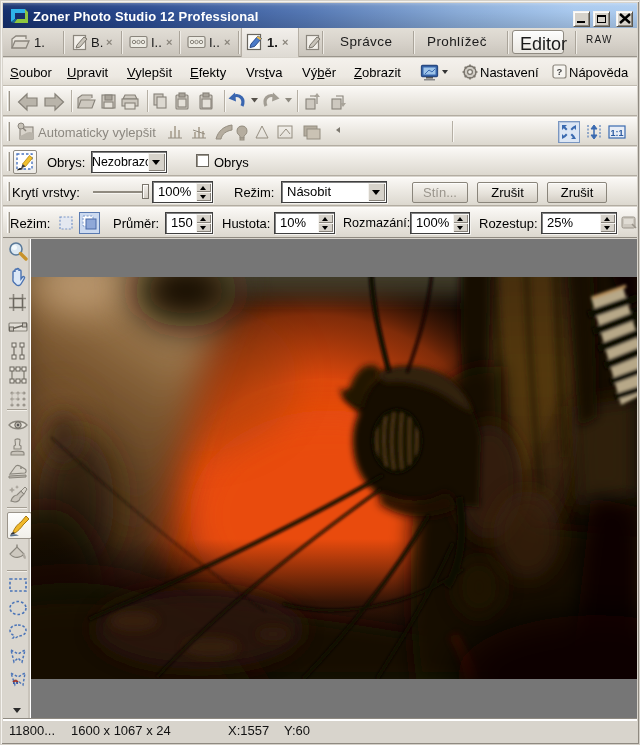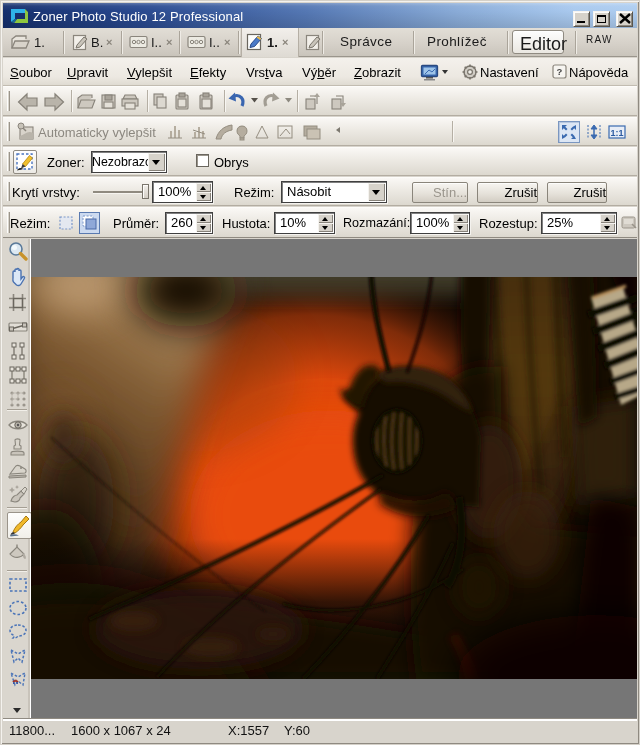--- a/index.html
+++ b/index.html
@@ -9,21 +9,21 @@
 
 
 #frame { position:absolute; inset:0; background:#d8d4cc;
   box-shadow: inset 0 0 0 1px #d4d0c8, inset 1px 1px 0 1px #f4f2ee, inset -1px -1px 0 1px #8f8a81; }
 
 
 #titlebar { position:absolute; left:3px; top:3px; width:634px; height:25px;
   background:linear-gradient(to right,#152f6d 0%, #2a4a90 22%, #5578b4 48%, #8aacd8 72%, #a9c9ee 90%, #aecdf0 100%); }
 #titlebar .hl { position:absolute; left:0; top:0; width:100%; height:100%;
   background:linear-gradient(to bottom, rgba(255,255,255,0.25) 0, rgba(255,255,255,0.06) 3px, rgba(0,0,0,0) 8px, rgba(0,0,0,0.12) 100%); }
-#title-text { position:absolute; left:30px; top:6px; font-size:13px; font-weight:normal; color:#fff; letter-spacing:0.15px; }
+#title-text { position:absolute; left:30px; top:6px; font-size:13px; font-weight:bold; color:#fff; letter-spacing:0.15px; }
 .winbtn { position:absolute; top:8px; width:17px; height:16px; background:#d6d2ca;
   border-top:1px solid #f6f4f0; border-left:1px solid #f6f4f0; border-right:1px solid #58544c; border-bottom:1px solid #58544c;
   box-shadow: inset 1px 1px 0 #fdfcfa, inset -1px -1px 0 #8c8880; }
 
 
 #tabbar { position:absolute; left:3px; top:28px; width:634px; height:29px;
   background:linear-gradient(to bottom,#e2ded6 0%,#d6d1c9 55%,#c9c4bb 100%);
   border-bottom:1px solid #9a958c; }
 .tabsep { position:absolute; top:3px; height:23px; width:1px; background:#aaa49a; box-shadow:1px 0 0 #efece6; }
 .tablabel { font-size:13px; color:#1a1a1a; }
@@ -60,21 +60,21 @@
 .spin .up { top:0; } .spin .dn { bottom:0; }
 .arr-u { position:absolute; left:4px; top:3px; width:0; height:0; border-left:3px solid transparent; border-right:3px solid transparent; border-bottom:4px solid #000; }
 .arr-d { position:absolute; left:4px; top:3px; width:0; height:0; border-left:3px solid transparent; border-right:3px solid transparent; border-top:4px solid #000; }
 .combo-btn { position:absolute; right:1px; top:1px; bottom:1px; width:17px; background:#d6d2ca;
   box-shadow: inset 1px 1px 0 #f5f3ef, inset -1px -1px 0 #87827a; }
 .combo-btn .tri { position:absolute; left:4px; top:7px; width:0; height:0;
   border-left:4px solid transparent; border-right:4px solid transparent; border-top:5px solid #000; }
 
 
 .pbtn { position:absolute; height:21px; background:linear-gradient(to bottom,#f7f5f1 0%,#e4e0d8 60%,#d2cdc3 100%);
-  border:1px solid #8a857b; border-radius:2px; text-align:right; font-size:13px; line-height:19px; color:#000;
+  border:1px solid #8a857b; border-radius:2px; text-align:center; font-size:13px; line-height:19px; color:#000;
   box-shadow: inset 0 1px 0 #fdfdfc; }
 .pbtn-dis { color:#9a958c; }
 
 
 #toolstrip { position:absolute; left:3px; top:239px; width:28px; height:480px;
   background:#dad6ce; border-right:1px solid #fff; box-shadow:inset -2px 0 0 #c8c3ba; }
 .tool { position:absolute; left:4px; width:22px; height:22px; }
 .toolsep { position:absolute; left:4px; width:20px; height:1px; background:#a59f94; box-shadow:0 1px 0 #f2efe9; }
 
 
@@ -311,21 +311,21 @@
 <div class="trow" id="row3">
     <div class="grip"></div>
   <div class="abs" style="left:10px;top:2px;width:24px;height:24px;background:linear-gradient(to bottom,#fefefe,#eceae5);border:1px solid #8f8a81;border-radius:2px;">
     <svg width="22" height="22" viewBox="0 0 22 22">
       <rect x="3" y="3" width="15" height="15" fill="#fff" stroke="#4a74c0" stroke-width="1.4" stroke-dasharray="2.5 2"></rect>
       <path d="M8.5 13 L15.5 4.5 L18.5 7 L11.5 15.5 Z" fill="#f0c030" stroke="#b8860b" stroke-width="0.8"></path>
       <path d="M8.5 13 L11.5 15.5 L7 17.5 Z" fill="#3a3a3a"></path>
       <path d="M3.5 18.5 C 5.5 16.5 7.5 16.5 9.5 18 L 3 19.5 Z" fill="#222"></path>
     </svg>
   </div>
-  <div class="tlabel" style="left:44px;top:7px">Zoner:</div>
+  <div class="tlabel" style="left:44px;top:7px">Obrys:</div>
   <div class="field" style="left:88px;top:3px;width:76px;height:22px">
     <div class="val" style="left:0px;width:64px;overflow:hidden;white-space:nowrap;font-size:12.4px;top:3px">Nezobrazov</div>
     <div class="combo-btn">
         <div class="tri"></div>
       </div>
   </div>
   <div class="abs" style="left:193px;top:6px;width:13px;height:13px;background:#fff;border:1px solid #6a665e;box-shadow:inset 1px 1px 0 #9a958c;"></div>
   <div class="tlabel" style="left:211px;top:7px">Obrys</div>
 </div>
 <div class="trow" id="row4">
@@ -364,21 +364,21 @@
     </svg>
   </div>
   <div class="abs" style="left:76px;top:4px;width:21px;height:22px;background:#ccdaf0;border:1px solid #5a7ab0;">
     <svg width="19" height="20" viewBox="0 0 19 20">
       <rect x="3" y="3" width="10" height="10" fill="#fff" stroke="#7a96c8" stroke-width="1" stroke-dasharray="2 1.6"></rect>
       <rect x="6" y="6" width="10" height="10" fill="#8fa8d8" stroke="#4a6aa8" stroke-width="1"></rect>
     </svg>
   </div>
   <div class="tlabel" style="left:110px;top:8px">Průměr:</div>
   <div class="field" style="left:162px;top:4px;width:48px;height:22px">
-    <div class="val">260</div>
+    <div class="val">150</div>
     <div class="spin">
         <div class="up">
           <div class="arr-u"></div>
         </div>
         <div class="dn">
           <div class="arr-d"></div>
         </div>
       </div>
   </div>
   <div class="tlabel" style="left:219px;top:8px">Hustota:</div>

